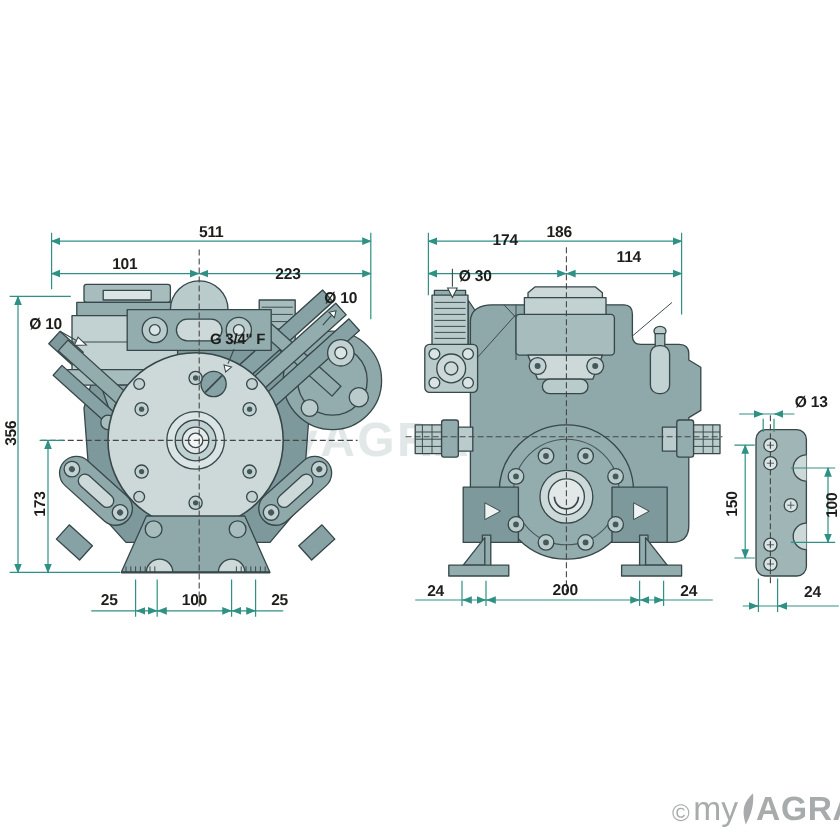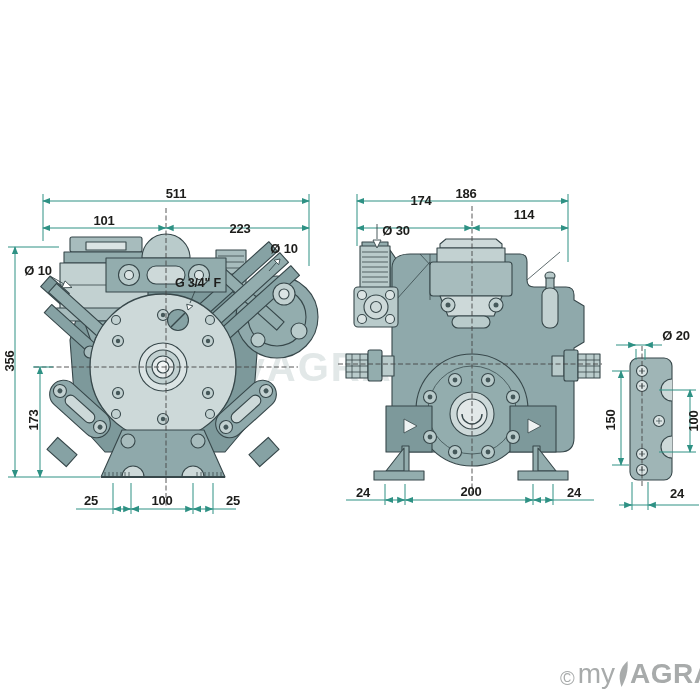--- a/index.html
+++ b/index.html
@@ -324,21 +324,21 @@
   <div class="dim-label thread" style="left:198px;top:283px">G 3/4" F</div>
 
   <div class="dim-label" style="left:466px;top:193px">186</div>
   <div class="dim-label" style="left:421px;top:200px">174</div>
   <div class="dim-label" style="left:524px;top:214px">114</div>
   <div class="dim-label" style="left:396px;top:230px">Ø 30</div>
   <div class="dim-label" style="left:363px;top:492px">24</div>
   <div class="dim-label" style="left:471px;top:491px">200</div>
   <div class="dim-label" style="left:574px;top:492px">24</div>
 
-  <div class="dim-label" style="left:676px;top:335px">Ø 20</div>
+  <div class="dim-label" style="left:676px;top:335px">Ø 13</div>
   <div class="dim-label vertical" style="left:610px;top:420px">150</div>
   <div class="dim-label vertical" style="left:693px;top:421px">100</div>
   <div class="dim-label" style="left:677px;top:493px">24</div>
 
   <div id="logo">
     <span class="copy">©</span>
     <span class="my">my</span>
     <svg class="leaf" width="13" height="28" viewBox="0 0 13 28">
       <path d="M11.5,0 C4,7 1.5,14 5.5,26 C10,18 12.5,9 11.5,0 Z" fill="#a8abab"></path>
     </svg>

